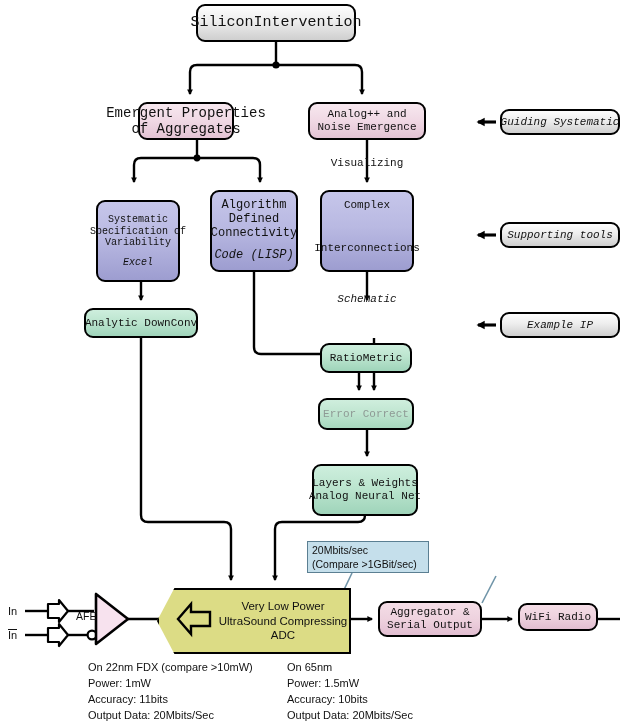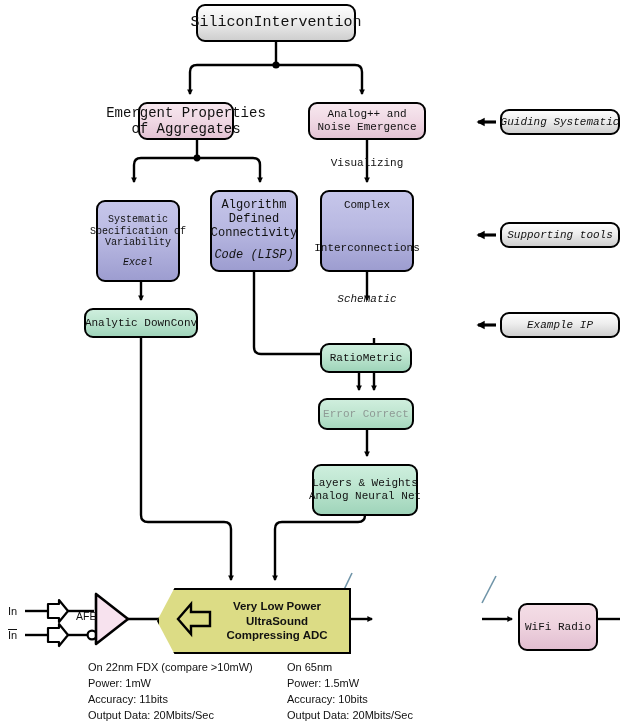--- a/index.html
+++ b/index.html
@@ -45,33 +45,33 @@
   #n-layers{left:312px;top:464px;width:106px;height:52px;font-size:11px;}
 
   
   .legend{left:500px;width:120px;height:26px;font-size:11px;font-style:italic;}
   #n-lg1{top:109px;}
   #n-lg2{top:222px;}
   #n-lg3{top:312px;}
 
   
   #n-agg{left:378px;top:601px;width:104px;height:36px;font-size:11px;}
-  #n-wifi{left:518px;top:603px;width:80px;height:48px;font-size:11px;}
+  #n-wifi{left:518px;top:603px;width:80px;height:28px;font-size:11px;}
 
   
   #n-adc{
     position:absolute;left:157px;top:588px;width:190px;height:62px;
     background:#dcdc85;border:2.5px solid #000;
     clip-path:polygon(0% 50%, 9% 0%, 100% 0%, 100% 100%, 9% 100%);
     display:flex;align-items:center;justify-content:flex-end;
     z-index:3;
   }
   #n-adc .adc-text{
-    font-size:11.5px;font-weight:bold;text-align:center;line-height:1.25;
-    color:#111;width:132px;padding-right:6px;
+    font-size:11.5px;font-weight:normal;text-align:center;line-height:1.25;
+    color:#111;width:132px;
   }
   #adc-glyph{
     position:absolute;left:176px;top:600px;width:42px;height:38px;z-index:4;
   }
   #afe-label{
     position:absolute;left:76px;top:610px;font-size:10.5px;color:#111;z-index:5;
   }
 
   
   .portlbl{position:absolute;font-size:11px;color:#111;z-index:4;}
@@ -243,25 +243,33 @@
 
   <div id="afe-label">AFE</div>
 
   <div class="portlbl" id="lbl-in">
     <span>In</span>
   </div>
   <div class="portlbl" id="lbl-inb">
     <span class="ovl">In</span>
   </div>
 
+  <div class="node rose" id="n-agg">
+    <span class="ln">Aggregator &amp;</span>
+    <span class="ln">Serial Output</span>
+  </div>
 
   <div class="node rose" id="n-wifi">
     <span class="ln">WiFi Radio</span>
   </div>
 
+  <div class="callout" id="co-20">
+    <div>20Mbits/sec</div>
+    <div>(Compare &gt;1GBit/sec)</div>
+  </div>
 
   <div class="spec" id="spec-left">On 22nm FDX (compare &gt;10mW)
 Power: 1mW
 Accuracy: 11bits
 Output Data: 20Mbits/Sec
 Equiv Nyquist Rate: 240MS/s</div>
   <div class="spec" id="spec-right">On 65nm
 Power: 1.5mW
 Accuracy: 10bits
 Output Data: 20Mbits/Sec

